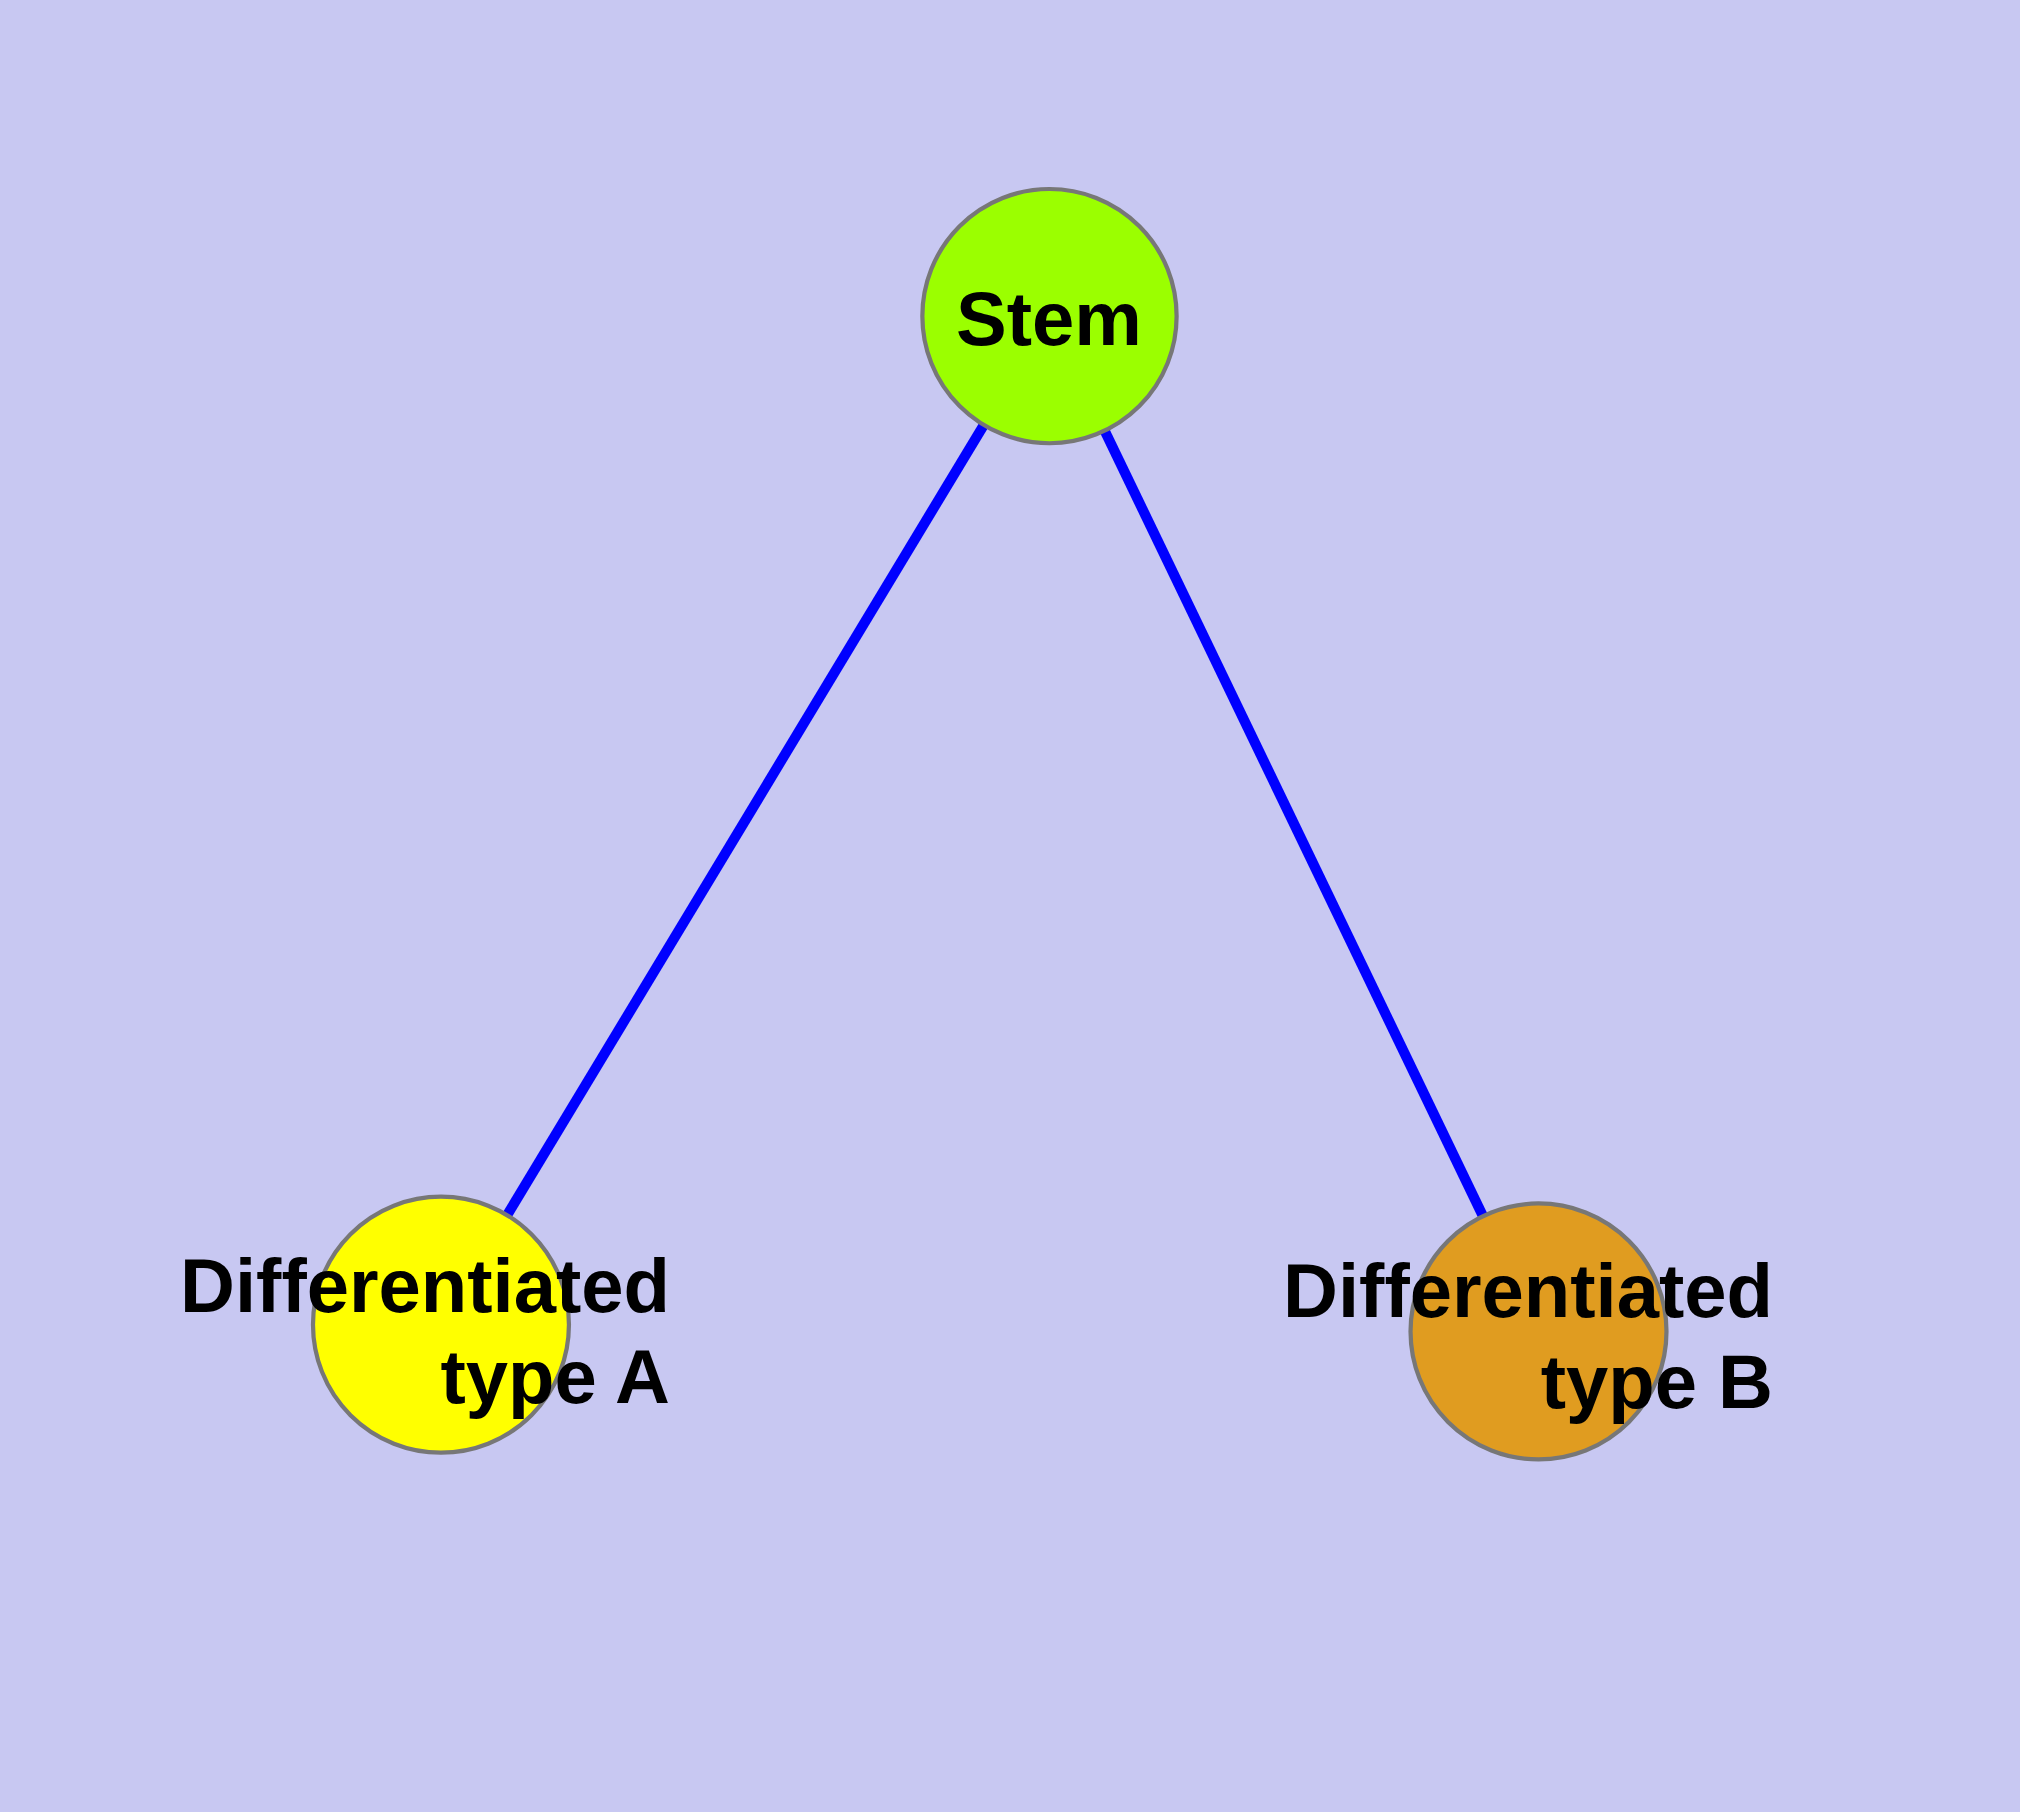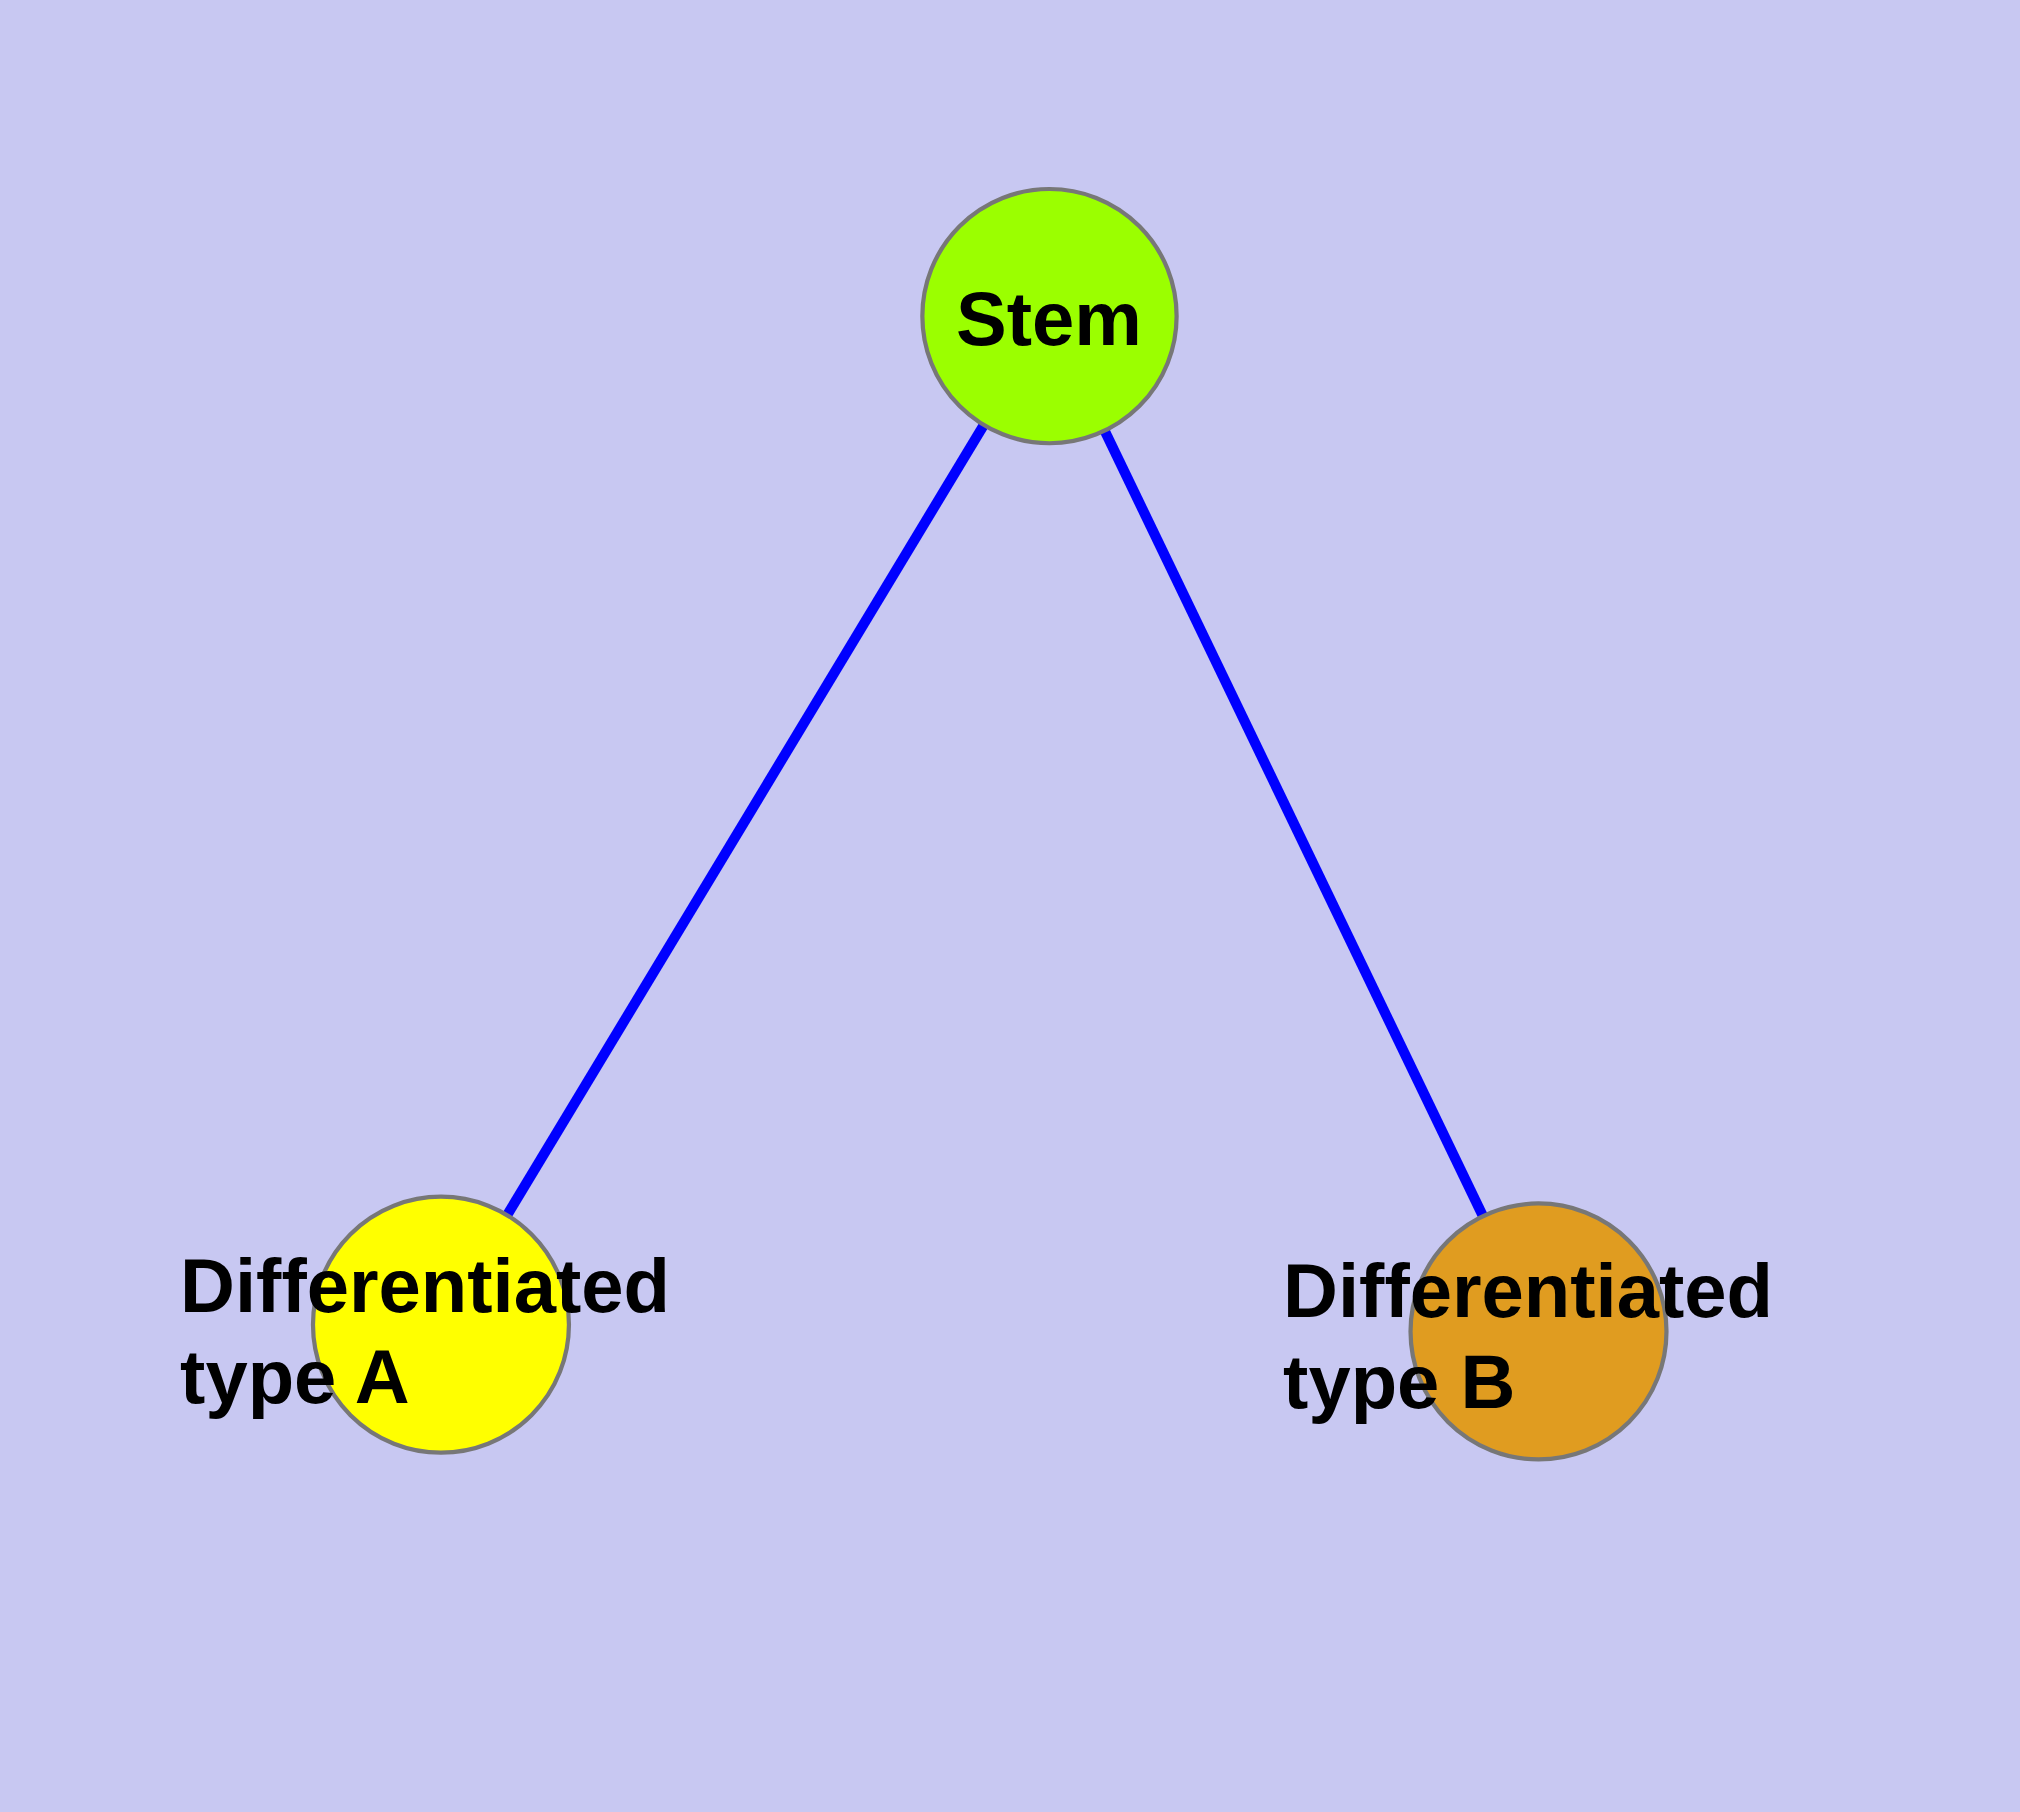--- a/index.html
+++ b/index.html
@@ -12,21 +12,21 @@
     font-family: "Liberation Sans", sans-serif;
   }
   #graph-svg {
     position: absolute;
     left: 0;
     top: 0;
   }
   .node-label {
     position: absolute;
     transform: translate(-50%, -50%);
-    text-align: left;
+    text-align: right;
     white-space: pre-line;
     font-weight: bold;
     font-size: 76px;
     line-height: 91px;
     letter-spacing: 0;
   }
 </style>
 </head>
 <body style="background: rgb(200, 200, 242);">
 

